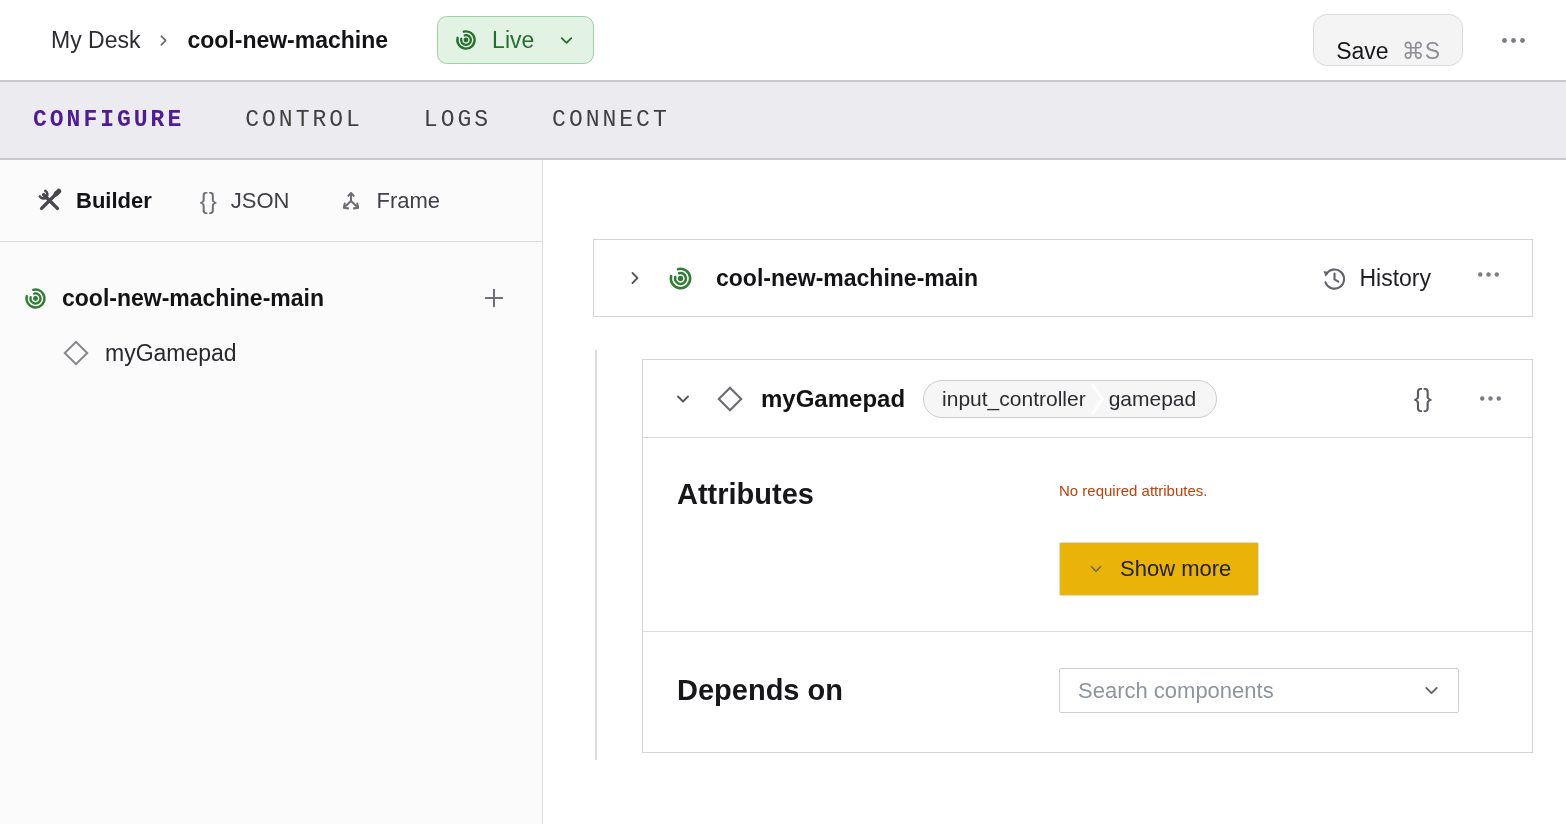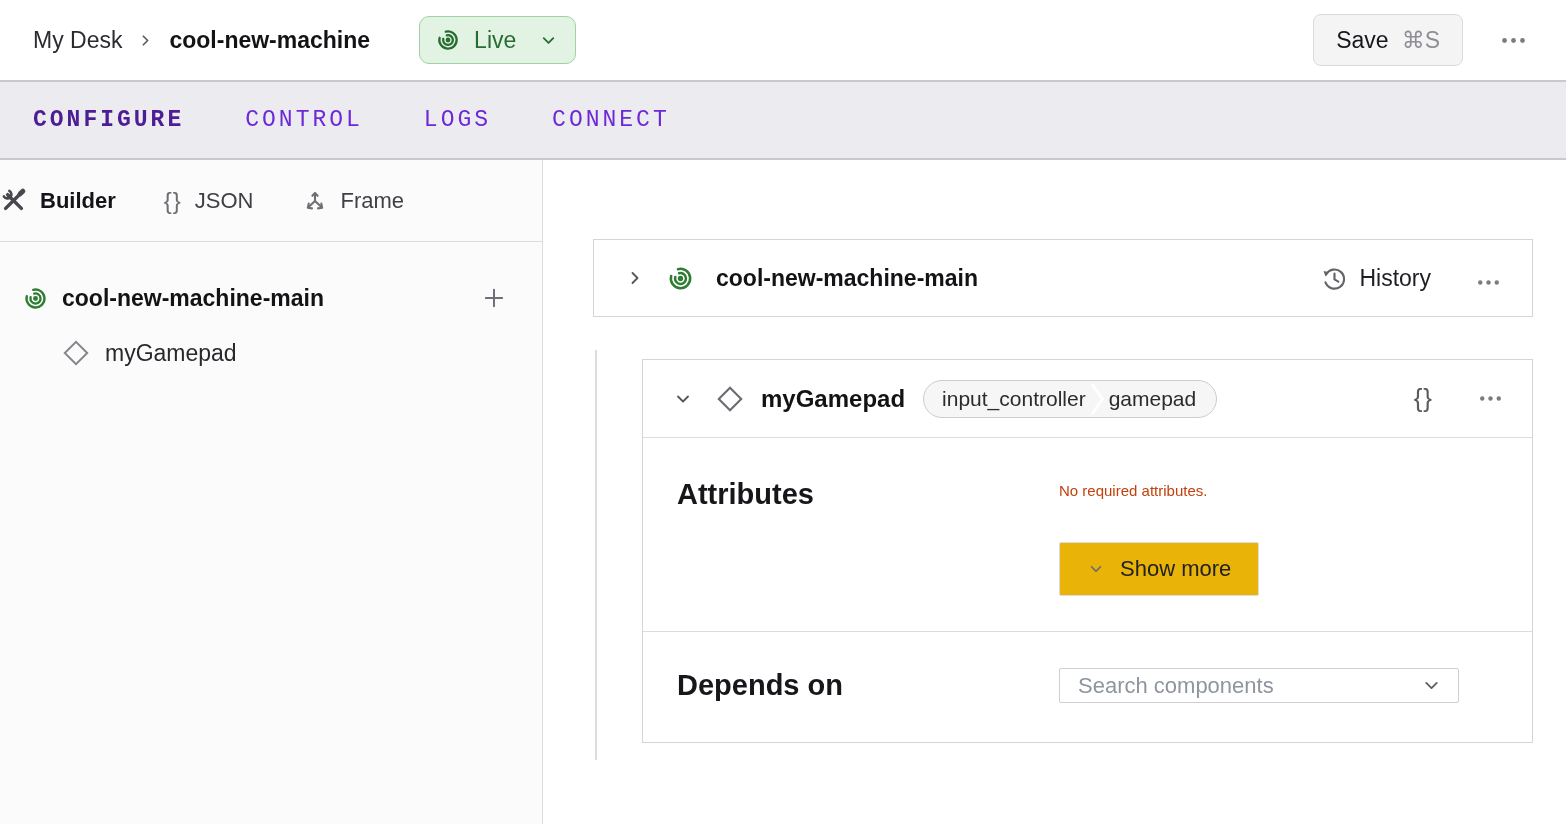--- a/index.html
+++ b/index.html
@@ -12,78 +12,78 @@
   }
   button { font-family: inherit; background: none; border: none; cursor: pointer; color: inherit; }
 
   
   .top-header {
     height: 82px;
     background: #ffffff;
     border-bottom: 2px solid #c9c9cc;
     display: flex;
     align-items: center;
-    padding: 0 36px 0 33px;
+    padding: 0 36px 0 51px;
   }
   .breadcrumb { display: flex; align-items: center; gap: 15px; font-size: 23px; }
   .bc-parent { color: #2b2b30; cursor: pointer; }
   .bc-sep { color: #5a5a61; display: flex; }
   .bc-current { font-weight: 700; color: #131316; }
 
   .live-badge {
     margin-left: 49px;
     display: flex; align-items: center; gap: 13px;
     height: 48px; padding: 0 17px 0 15px;
     background: #e3f3e3;
     border: 1.5px solid #9fd2a2;
     border-radius: 10px;
     color: #266d30;
     font-size: 23px;
   }
   .live-badge .lbl { margin-right: 10px; }
 
   .header-right { margin-left: auto; display: flex; align-items: center; gap: 34px; }
   .save-btn {
-    display: flex; align-items: center; gap: 13px;
+    display: flex; align-items: flex-end; gap: 13px;
     height: 52px; padding: 0 22px;
     background: #f4f4f5;
     border: 1.5px solid #dbdbde;
-    border-radius: 8px;
+    border-radius: 14px;
     font-size: 23px; color: #17171b;
   }
   .save-btn .shortcut { color: #8e8e96; }
   .icon-btn { color: #7b7b82; display: flex; align-items: center; padding: 6px 4px; }
 
   
   .tabbar {
     height: 78px;
     background: #ececf0;
     border-bottom: 2px solid #c9c9cd;
     display: flex; align-items: center;
     padding: 0 33px; gap: 61px;
     font-family: "Liberation Mono", monospace;
     font-size: 23px; letter-spacing: 3px;
   }
-  .tab { color: #6d28d9; cursor: pointer; }
+  .tab { color: #404040; cursor: pointer; }
   .tab.active { color: #4c1d95; font-weight: 700; }
 
   
   .content { display: flex; height: 664px; }
 
   
   .sidebar {
     width: 543px; flex-shrink: 0;
     background: #fbfbfb;
     border-right: 1px solid #dcdcdf;
   }
   .mode-tabs {
     height: 82px;
     border-bottom: 1px solid #dcdcdf;
     display: flex; align-items: center;
-    gap: 48px;
+    padding-left: 36px; gap: 48px;
     font-size: 22px;
   }
   .mode-tab { display: flex; align-items: center; gap: 13px; color: #3f3f46; cursor: pointer; }
   .mode-tab .mt-icon { color: #6e6e74; display: flex; }
   .mode-tab.active { font-weight: 700; color: #141418; }
   .mode-tab.active .mt-icon { color: #47474d; }
   .braces-glyph { font-size: 24px; color: #6e6e74; letter-spacing: 1px; }
 
   .tree { padding-top: 33px; }
   .tree-root {
@@ -113,21 +113,21 @@
     margin: 79px 0 0 50px;
     background: #fff;
     border: 1px solid #d5d5d9;
     display: flex; align-items: center;
     padding: 0 28px 0 31px;
     position: relative;
   }
   .machine-card .chev { color: #56565c; display: flex; cursor: pointer; }
   .machine-card .machine-icon { color: #2e7d32; display: flex; margin-left: 21px; }
   .machine-card .title { font-size: 23px; font-weight: 700; color: #131316; margin-left: 21px; }
-  .machine-card .right { margin-left: auto; display: flex; align-items: flex-end; gap: 42px; }
+  .machine-card .right { margin-left: auto; display: flex; align-items: flex-start; gap: 42px; }
   .history-btn { display: flex; align-items: center; gap: 11px; font-size: 23px; color: #1f1f23; }
   .history-btn .h-icon { color: #63636a; display: flex; }
 
   .component-card {
     width: 891px;
     margin: 42px 0 0 99px;
     background: #fff;
     border: 1px solid #d5d5d9;
     position: relative;
   }
@@ -173,21 +173,21 @@
     display: flex; align-items: center; gap: 15px;
     background: #eab308;
     border: 1.5px solid #dcdcde;
     border-radius: 2px;
     font-size: 22px; color: #212126;
   }
   .show-more-btn .sm-chev { color: #6a6a71; display: flex; }
 
   .card-section.depends { padding: 36px 34px 39px; align-items: center; }
   .search-select {
-    width: 400px; height: 35px;
+    width: 400px; height: 45px;
     background: #fff;
     border: 1.5px solid #cfcfd3;
     border-radius: 2px;
     display: flex; align-items: center;
     padding: 0 16px 0 4px;
     cursor: pointer;
   }
   .search-select input {
     flex: 1; border: none; outline: none; background: transparent;
     font-family: inherit; font-size: 22px; color: #1d1d21;

